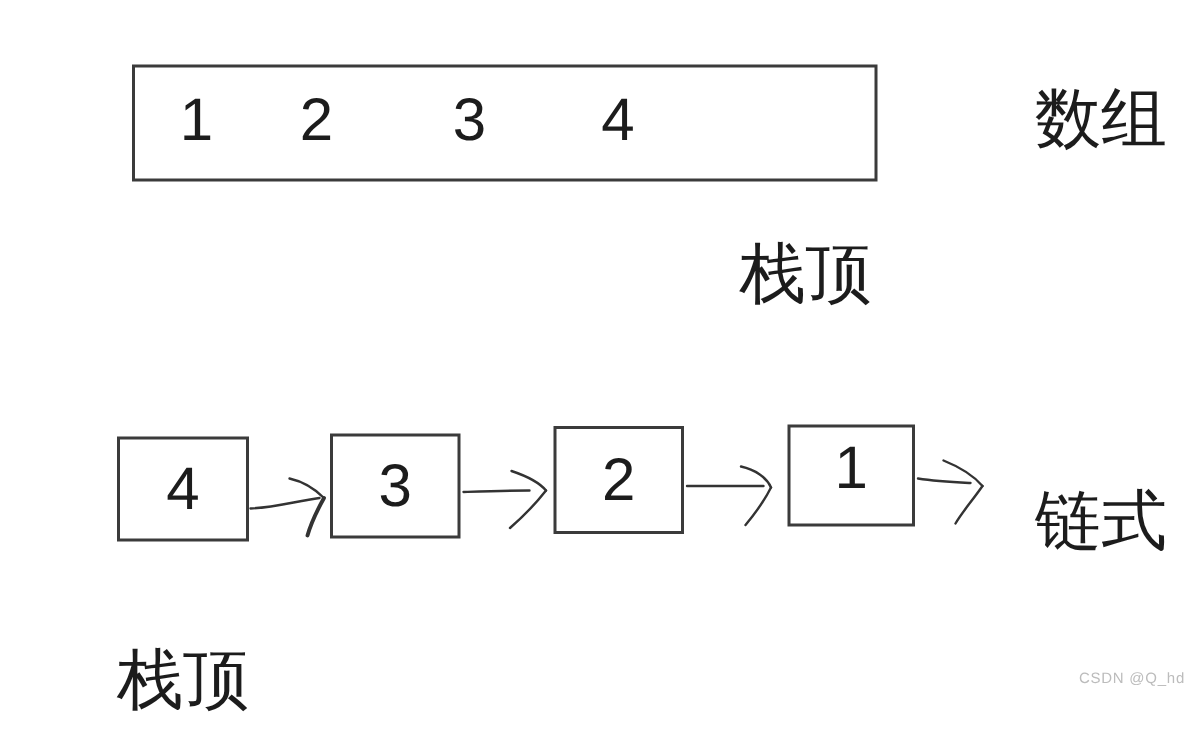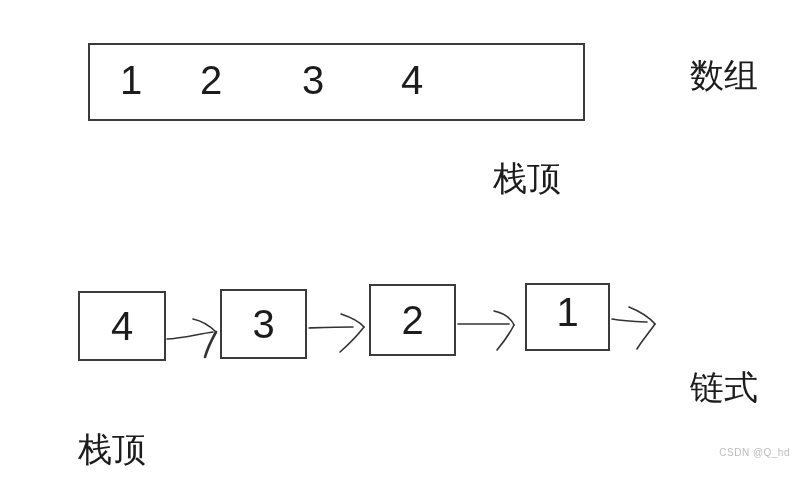--- a/index.html
+++ b/index.html
@@ -32,28 +32,28 @@
     color: #1c1c1c;
   }
   .array-cell.c0 { left: 41px; }
   .array-cell.c1 { left: 121px; }
   .array-cell.c2 { left: 223px; }
   .array-cell.c3 { left: 322px; }
 
   
   .diagram-label {
     position: absolute;
-    font-size: 34px;
+    font-size: 44px;
     line-height: 1;
     color: #1c1c1c;
     white-space: nowrap;
   }
   .label-array      { left: 690px; top: 58px; }
   .label-stacktop-a { left: 493px; top: 161px; }
-  .label-linked     { left: 690px; top: 326px; margin-top: 44px; }
+  .label-linked     { left: 690px; top: 326px; }
   .label-stacktop-l { left: 78px;  top: 432px; }
 
   
   .node {
     position: absolute;
     border: 2px solid #3b3b3b;
     box-sizing: border-box;
     background: #ffffff;
     display: flex;
     align-items: center;

